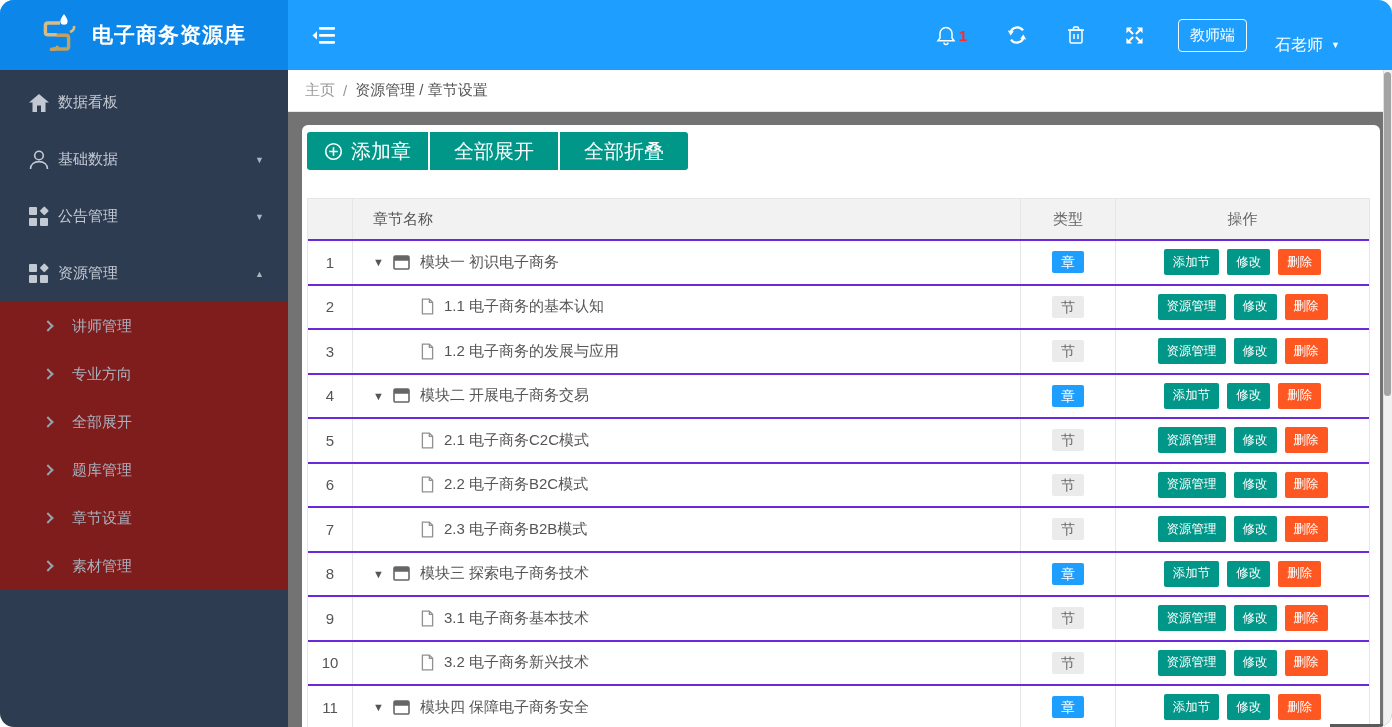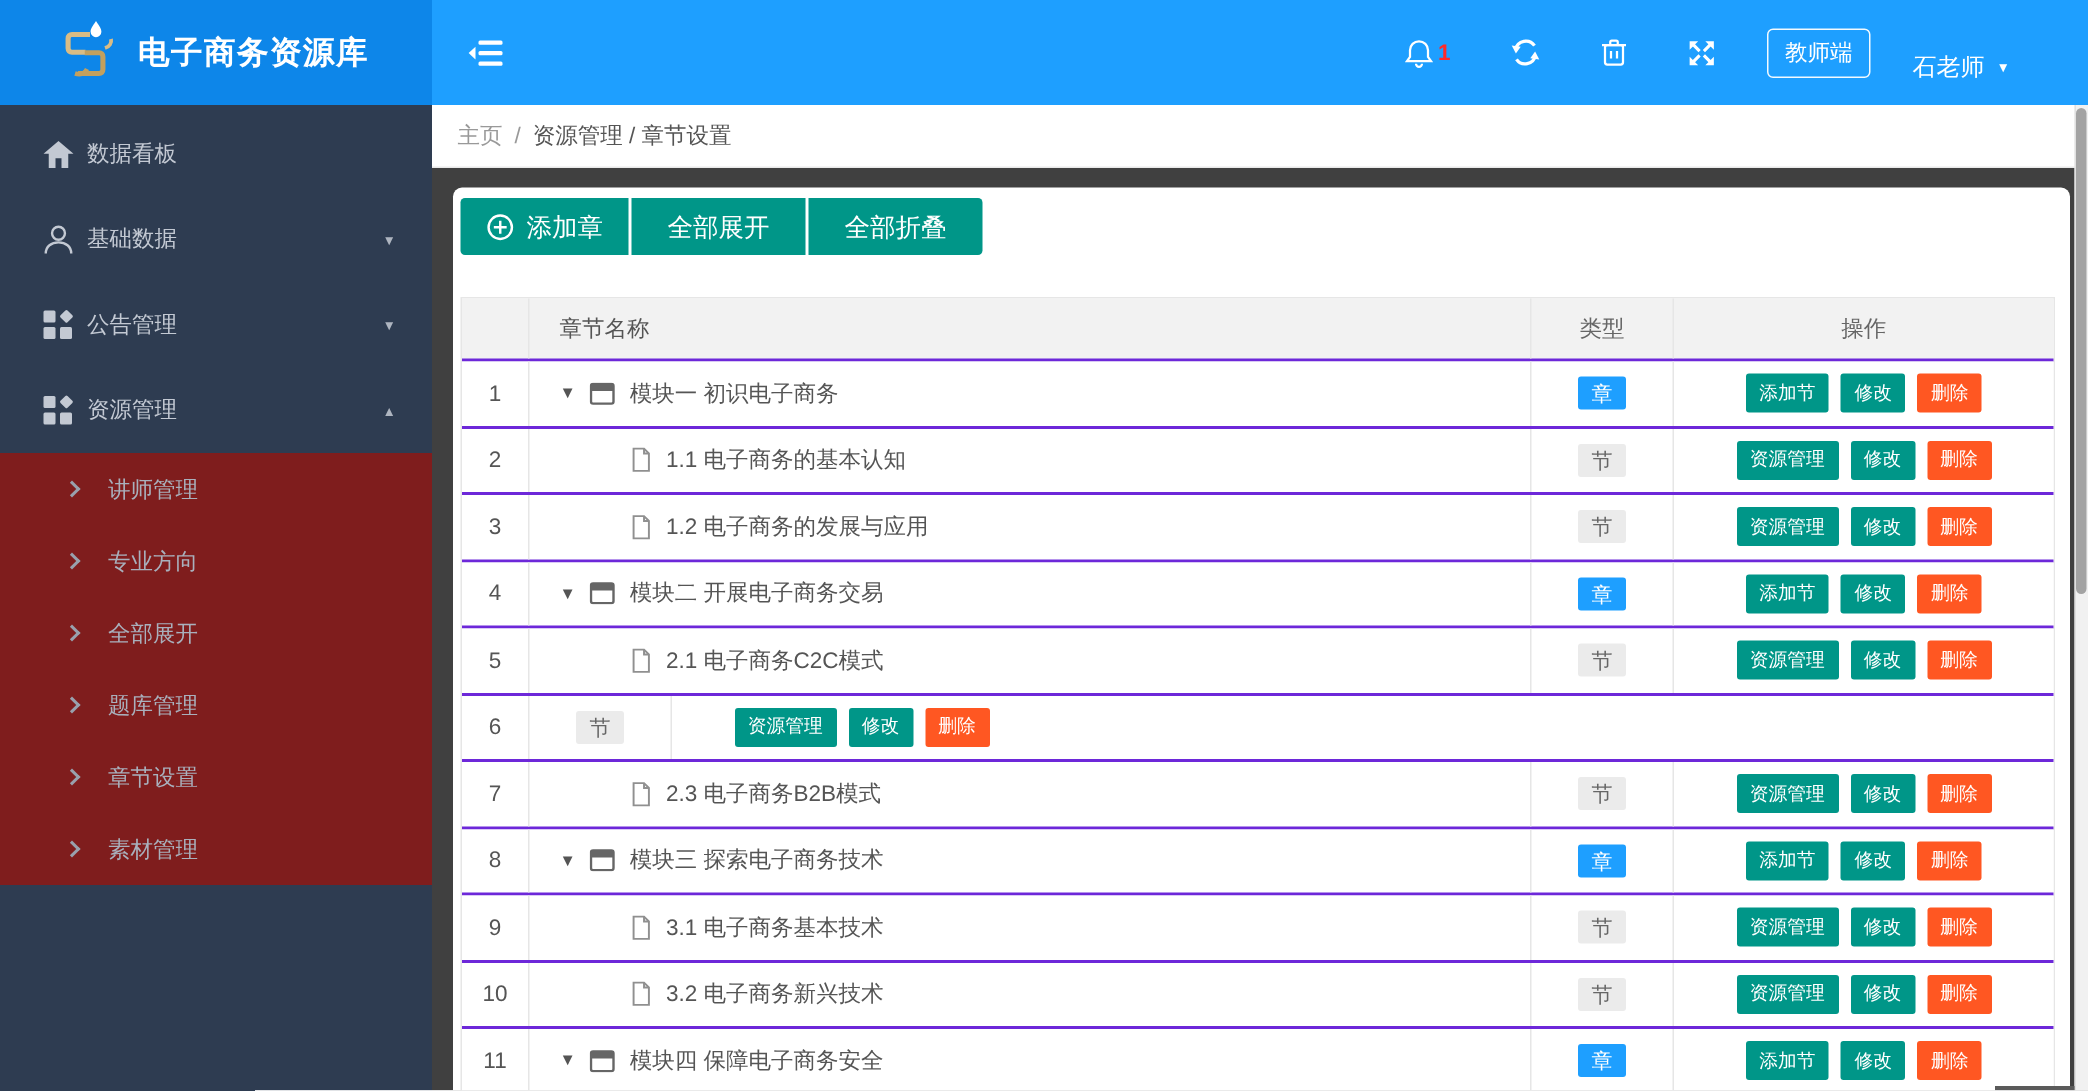--- a/index.html
+++ b/index.html
@@ -1,18 +1,18 @@
 <!DOCTYPE html>
 <html><head>
 <meta charset="utf-8">
 <style>
   * { margin:0; padding:0; box-sizing:border-box; }
   html,body { width:1392px; height:727px; overflow:hidden; }
   body { font-family:"Liberation Sans","DejaVu Sans",sans-serif; color:#555; }
-  .app { position:relative; width:1392px; height:727px; overflow:hidden; background:#f2f2f2; }
+  .app { position:relative; width:1392px; height:727px; overflow:hidden; background:#f2f2f2;border-radius:14px; }
 
   
   .header { position:absolute; top:0; left:0; width:1392px; height:70px; background:#1e9fff; display:flex; align-items:center; z-index:10; }
   .logo-area { width:288px; height:70px; background:#0d86e9; display:flex; align-items:center; padding-left:38px; flex-shrink:0; }
   .logo-mark { width:40px; height:44px; margin-right:14px; }
   .logo-title { color:#fff; font-size:21px; font-weight:bold; letter-spacing:1px; white-space:nowrap; }
   .collapse-btn { margin-left:24px; width:26px; height:22px; cursor:pointer; display:flex; align-items:center; }
   .header-right { margin-left:auto; display:flex; align-items:center; margin-right:52px; }
   .hicon { display:flex; align-items:center; cursor:pointer; }
   .hicon svg { display:block; }
@@ -28,29 +28,29 @@
   .side-item { height:57px; display:flex; align-items:center; padding-left:28px; cursor:pointer; position:relative; }
   .side-item .s-icon { width:22px; height:22px; margin-right:8px; flex-shrink:0; }
   .side-item .s-label { color:#c3c9d3; font-size:15px; margin-left:0; }
   .side-item .s-caret { position:absolute; right:24px; color:#aeb5c0; font-size:9px; }
   .submenu { background:#7f1d1d; }
   .sub-item { height:48px; display:flex; align-items:center; padding-left:44px; cursor:pointer; }
   .chev { display:inline-block; width:8px; height:8px; border-top:2px solid #99a1ad; border-right:2px solid #99a1ad; transform:rotate(45deg); margin-right:20px; flex-shrink:0; }
   .sub-item .s-label { color:#a9b0bc; font-size:15px; }
 
   
-  .main { position:absolute; top:70px; left:288px; right:0; bottom:0; background:#404040; overflow:hidden; }
+  .main { position:absolute; top:70px; left:288px; right:0; bottom:0; background:#737373; overflow:hidden; }
   .breadcrumb-bar { height:42px; background:#fff; border-bottom:1px solid #e9e9e9; display:flex; align-items:center; padding-left:17px; font-size:15px; }
   .bc-muted { color:#999; cursor:pointer; }
   .bc-sep { color:#999; margin:0 8px; }
   .bc-current { color:#555; }
   .card { margin:13px 12px 0 14px; background:#fff; border-radius:6px; padding:7px 5px 20px 5px; height:660px; }
 
   .toolbar { display:flex; }
-  .tb-btn { height:38px; background:#009688; color:#fff; border:none; font-size:17px; font-family:Liberation Serif, serif; cursor:pointer; display:flex; align-items:center; padding:0 24px; margin-right:2px; }
+  .tb-btn { height:38px; background:#009688; color:#fff; border:none; font-size:20px; font-family:Liberation Serif, serif; cursor:pointer; display:flex; align-items:center; padding:0 24px; margin-right:2px; }
   .tb-btn.first { border-radius:3px 0 0 3px; padding:0 17px; }
   .tb-btn.last { border-radius:0 3px 3px 0; margin-right:0; }
   .plus-icon { margin-right:8px; display:flex; }
 
   
   .table { margin-top:28px; border:1px solid #e6e6e6; width:1063px; font-size:15px; }
   .tr { display:flex; height:44.5px; border-bottom:2px solid #6d28d9; background:#fff; }
   .tr.thead { height:42px; background:#f2f2f2; color:#666; }
   .td { display:flex; align-items:center; border-right:1px solid #e6e6e6; overflow:hidden; }
   .td:last-child { border-right:none; }
@@ -335,20 +335,30 @@
       <span class="badge badge-gray">节</span>
     </div>
     <div class="td col-actions">
       <button class="act-btn btn-teal">资源管理</button>
       <button class="act-btn btn-teal">修改</button>
       <button class="act-btn btn-orange">删除</button>
     </div>
   </div>
             <div class="tr section">
     <div class="td col-index">6</div>
+    <div class="td col-name">
+
+      <span class="icon-section">
+        <svg width="13" height="17" viewBox="0 0 14 18" fill="none" stroke="#909090" stroke-width="1.4">
+          <path d="M1.5 1 H9 L12.5 4.5 V17 H1.5 Z"></path>
+                    <path d="M9 1 V4.5 H12.5"></path>
+        </svg>
+      </span>
+      <span>2.2 电子商务B2C模式</span>
+    </div>
     <div class="td col-type">
       <span class="badge badge-gray">节</span>
     </div>
     <div class="td col-actions">
       <button class="act-btn btn-teal">资源管理</button>
       <button class="act-btn btn-teal">修改</button>
       <button class="act-btn btn-orange">删除</button>
     </div>
   </div>
             <div class="tr section">

